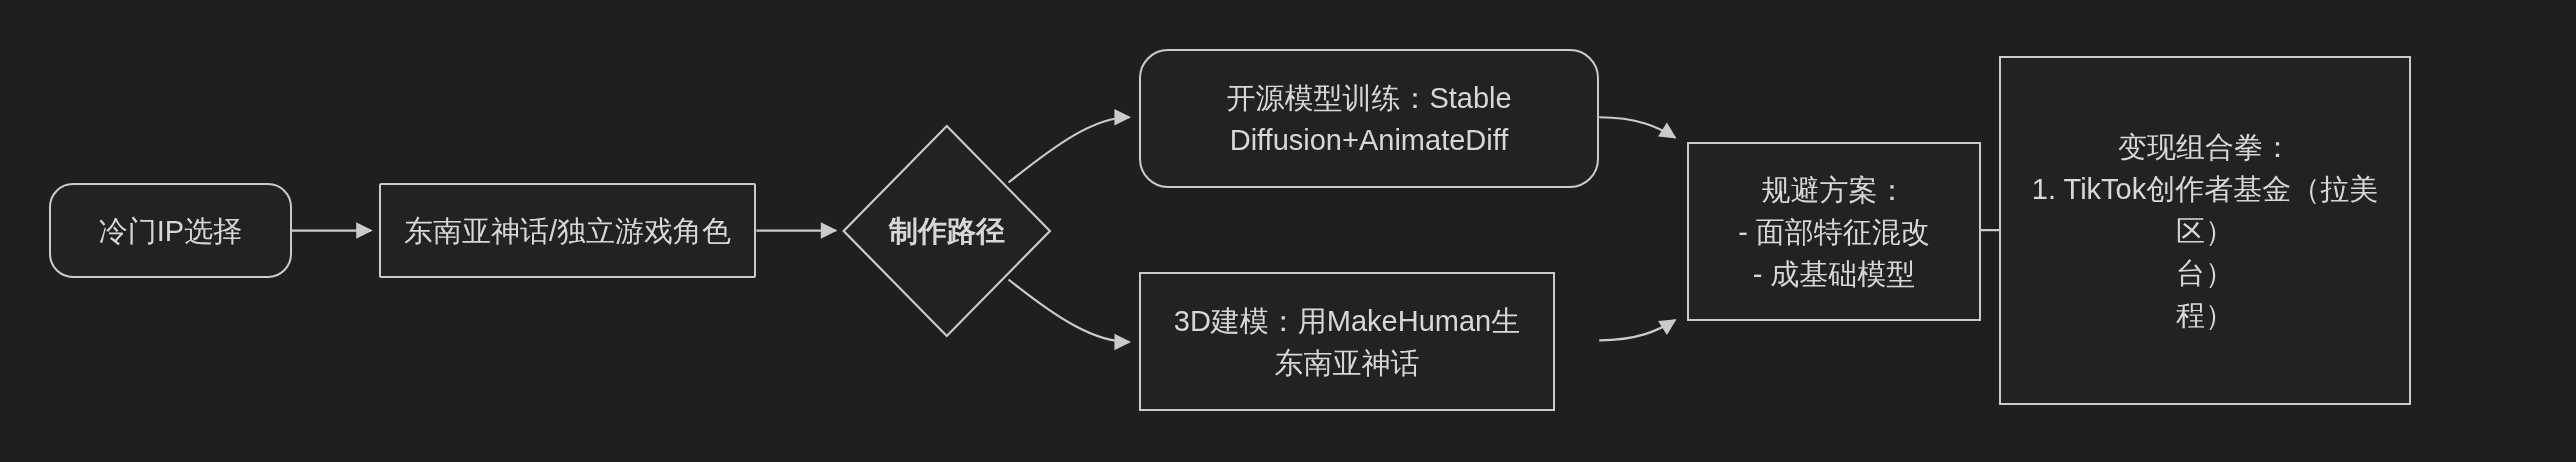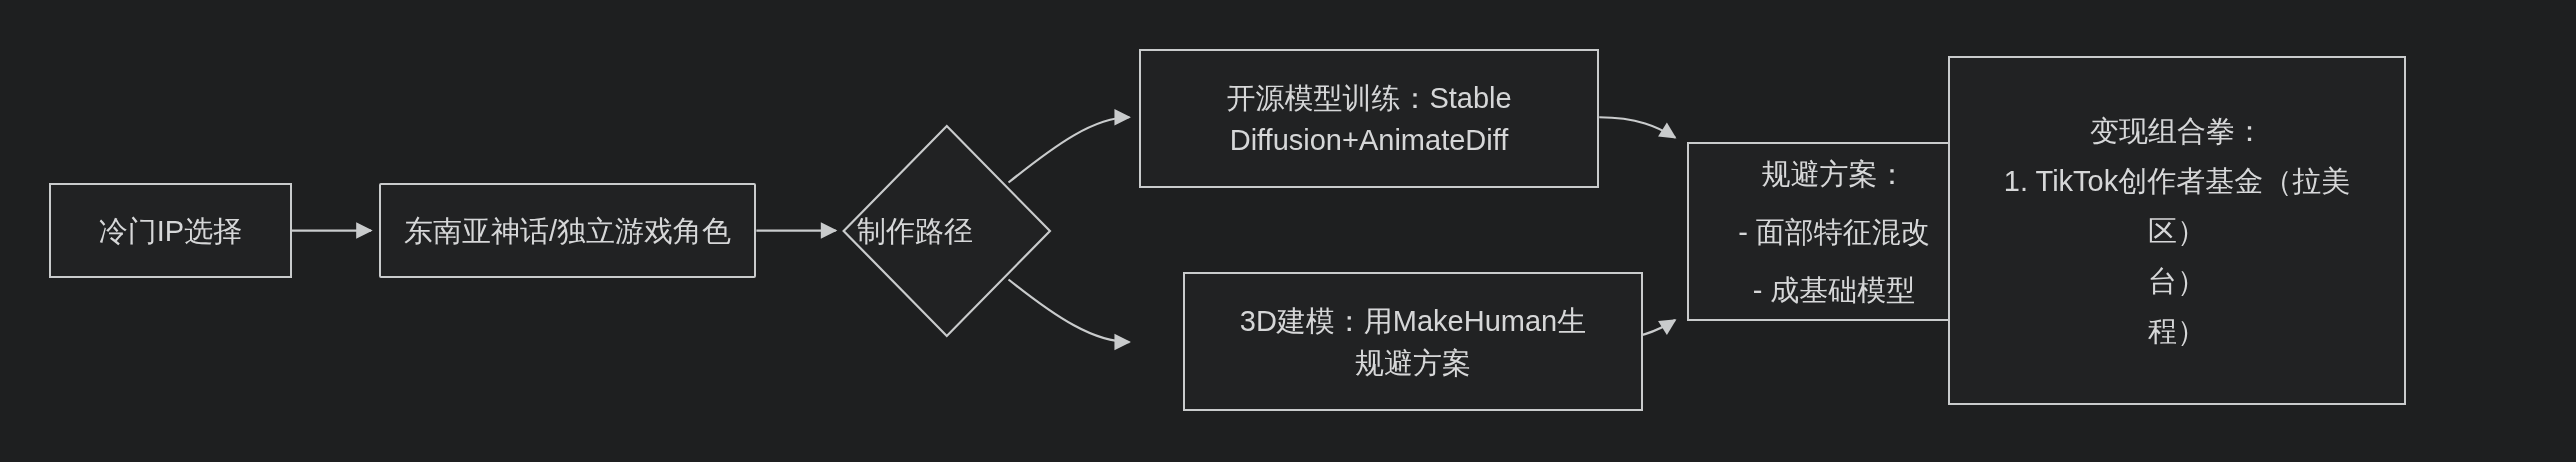--- a/index.html
+++ b/index.html
@@ -23,27 +23,27 @@
     display: flex; flex-direction: column; justify-content: center; align-items: center;
     text-align: center; white-space: nowrap;
   }
   .diamond-label {
     position: absolute; z-index: 3; box-sizing: border-box;
     background: transparent; color: var(--text, #d6d7d8);
     font-size: 29px; line-height: 42px;
     display: flex; justify-content: center; align-items: center;
     text-align: center; white-space: nowrap;
   }
-  #node-cold-ip        { left: 49px;   top: 183px; width: 243px; height: 95px; }
+  #node-cold-ip        { left: 49px;   top: 183px; width: 243px; height: 95px; border-radius: 24px; }
   #node-sea-myth       { left: 379px;  top: 183px; width: 377px; height: 95px; border-radius: 2px; }
-  #node-opensource     { left: 1139px; top: 49px;  width: 460px; height: 139px; }
-  #node-3d-modeling    { left: 1183px; top: 272px; width: 460px; height: 139px; }
-  #node-avoidance      { left: 1687px; top: 142px; width: 294px; height: 179px; gap: 16px; }
-  #node-monetization   { left: 1948px; top: 56px;  width: 458px; height: 349px; gap: 8px; }
-  #decision-label      { left: 809px;  top: 210px; width: 212px; height: 42px; }
+  #node-opensource     { left: 1139px; top: 49px;  width: 460px; height: 139px; border-radius: 29px; }
+  #node-3d-modeling    { left: 1139px; top: 272px; width: 416px; height: 139px; }
+  #node-avoidance      { left: 1687px; top: 142px; width: 294px; height: 179px; }
+  #node-monetization   { left: 1999px; top: 56px;  width: 412px; height: 349px; }
+  #decision-label      { left: 841px;  top: 210px; width: 212px; height: 42px; font-weight: bold; }
 </style>
 </head>
 <body>
 
 <svg id="edge-layer" viewBox="0 0 2920 524" xmlns="http://www.w3.org/2000/svg">
   <defs>
     <marker id="arrow" viewBox="0 0 12 12" refX="10" refY="6" markerWidth="9" markerHeight="9" orient="auto">
       <path d="M1,1 L11,6 L1,11 Z" fill="#c9cbcc"></path>
     </marker>
   </defs>
@@ -71,21 +71,21 @@
   <span>制作路径</span>
 </div>
 
 <div class="node" id="node-opensource">
   <span>开源模型训练：Stable</span>
   <span>Diffusion+AnimateDiff</span>
 </div>
 
 <div class="node" id="node-3d-modeling">
   <span>3D建模：用MakeHuman生</span>
-  <span>规避方案</span>
+  <span>东南亚神话</span>
 </div>
 
 <div class="node" id="node-avoidance">
   <span>规避方案：</span>
   <span>- 面部特征混改</span>
   <span>- 成基础模型</span>
 </div>
 
 <div class="node" id="node-monetization">
   <span>变现组合拳：</span>

